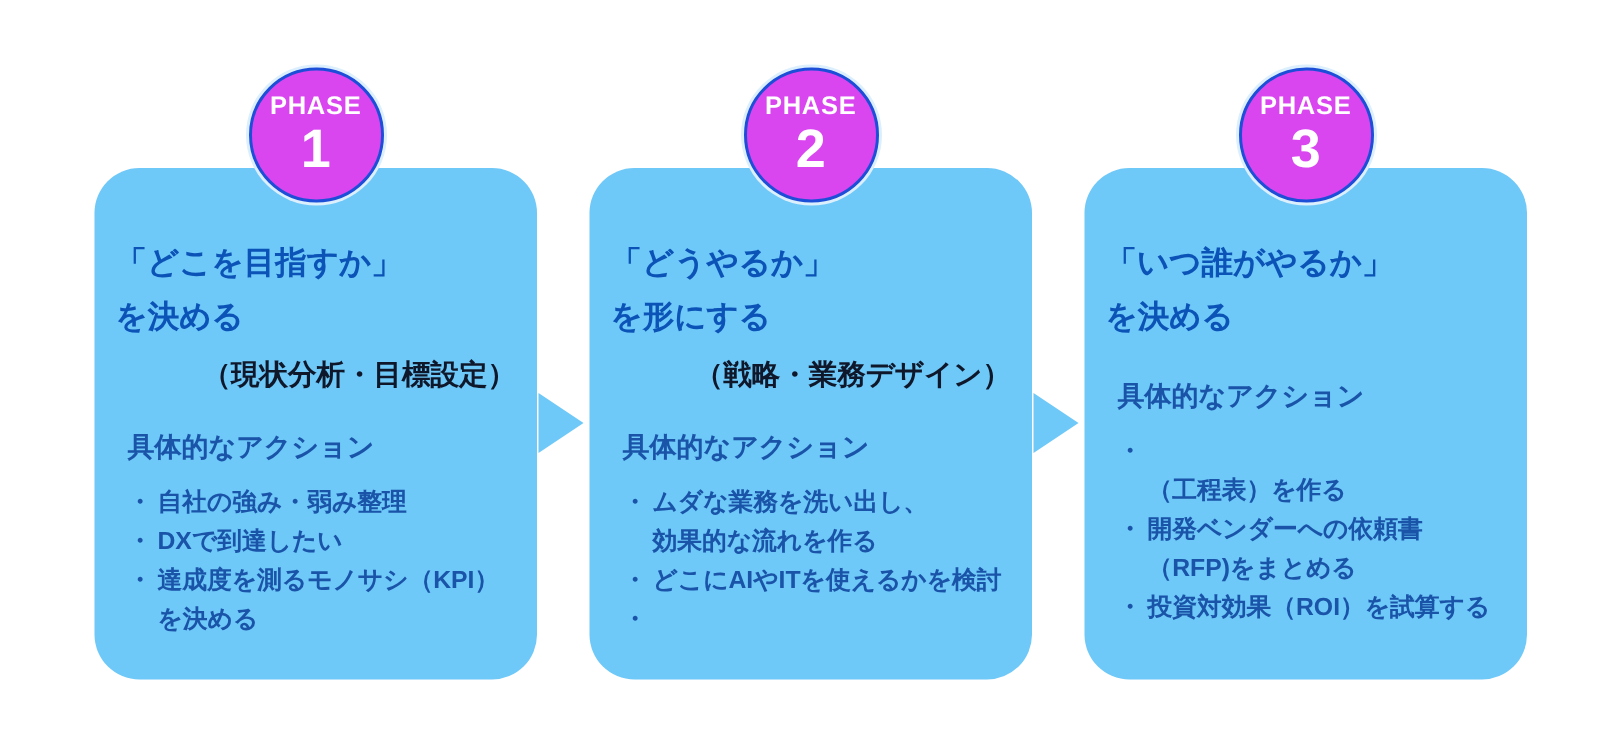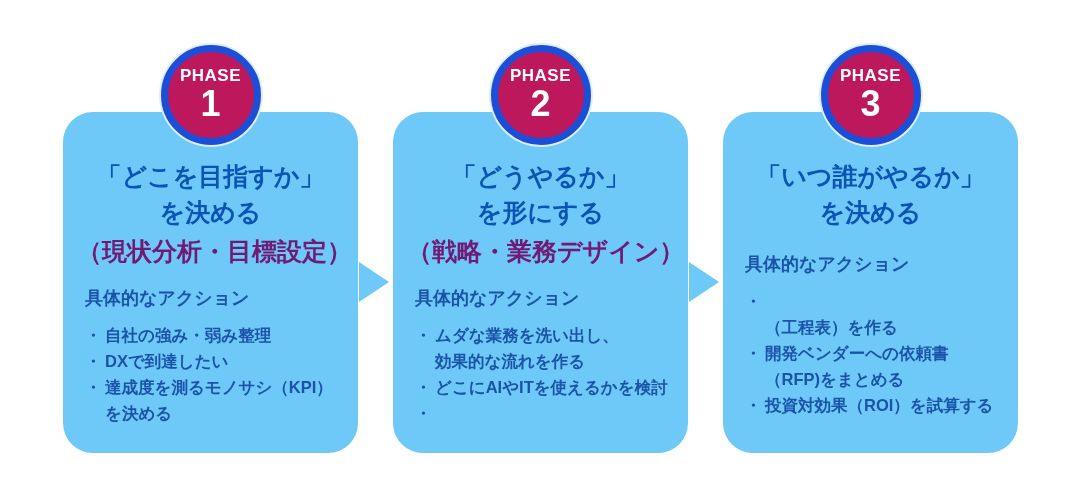--- a/index.html
+++ b/index.html
@@ -29,22 +29,22 @@
   .card-2 { left: 393px; }
   .card-3 { left: 723px; }
 
   .phase-badge {
     position: absolute;
     top: -67px;
     left: 50%;
     transform: translateX(-50%);
     width: 86px;
     height: 86px;
-    background: #be185d;
-    border: 7px solid #1d4ed8;
+    background: #d946ef;
+    border: 2px solid #1d4ed8;
     border-radius: 50%;
     box-shadow: 0 0 0 2px #dceffc;
     text-align: center;
     z-index: 2;
   }
   .phase-badge .badge-label {
     display: block;
     margin-top: 15px;
     color: #ffffff;
     font-size: 17px;
@@ -54,32 +54,32 @@
   }
   .phase-badge .badge-number {
     display: block;
     color: #ffffff;
     font-size: 36px;
     font-weight: 700;
     line-height: 38px;
   }
 
   .card-title {
-    text-align: center;
+    text-align: left;
     color: #0b53b6;
-    font-size: 25px;
+    font-size: 21px;
     font-weight: 700;
     line-height: 36px;
     white-space: nowrap;
   }
   .card-subtitle {
     margin-top: 8px;
     text-align: right;
-    color: #701a75;
-    font-size: 25px;
+    color: #0f172a;
+    font-size: 19px;
     font-weight: 700;
     line-height: 26px;
     white-space: nowrap;
   }
   .actions-heading {
     margin-top: 22px;
     padding-left: 8px;
     color: #1a54a8;
     font-size: 18px;
     font-weight: 700;

